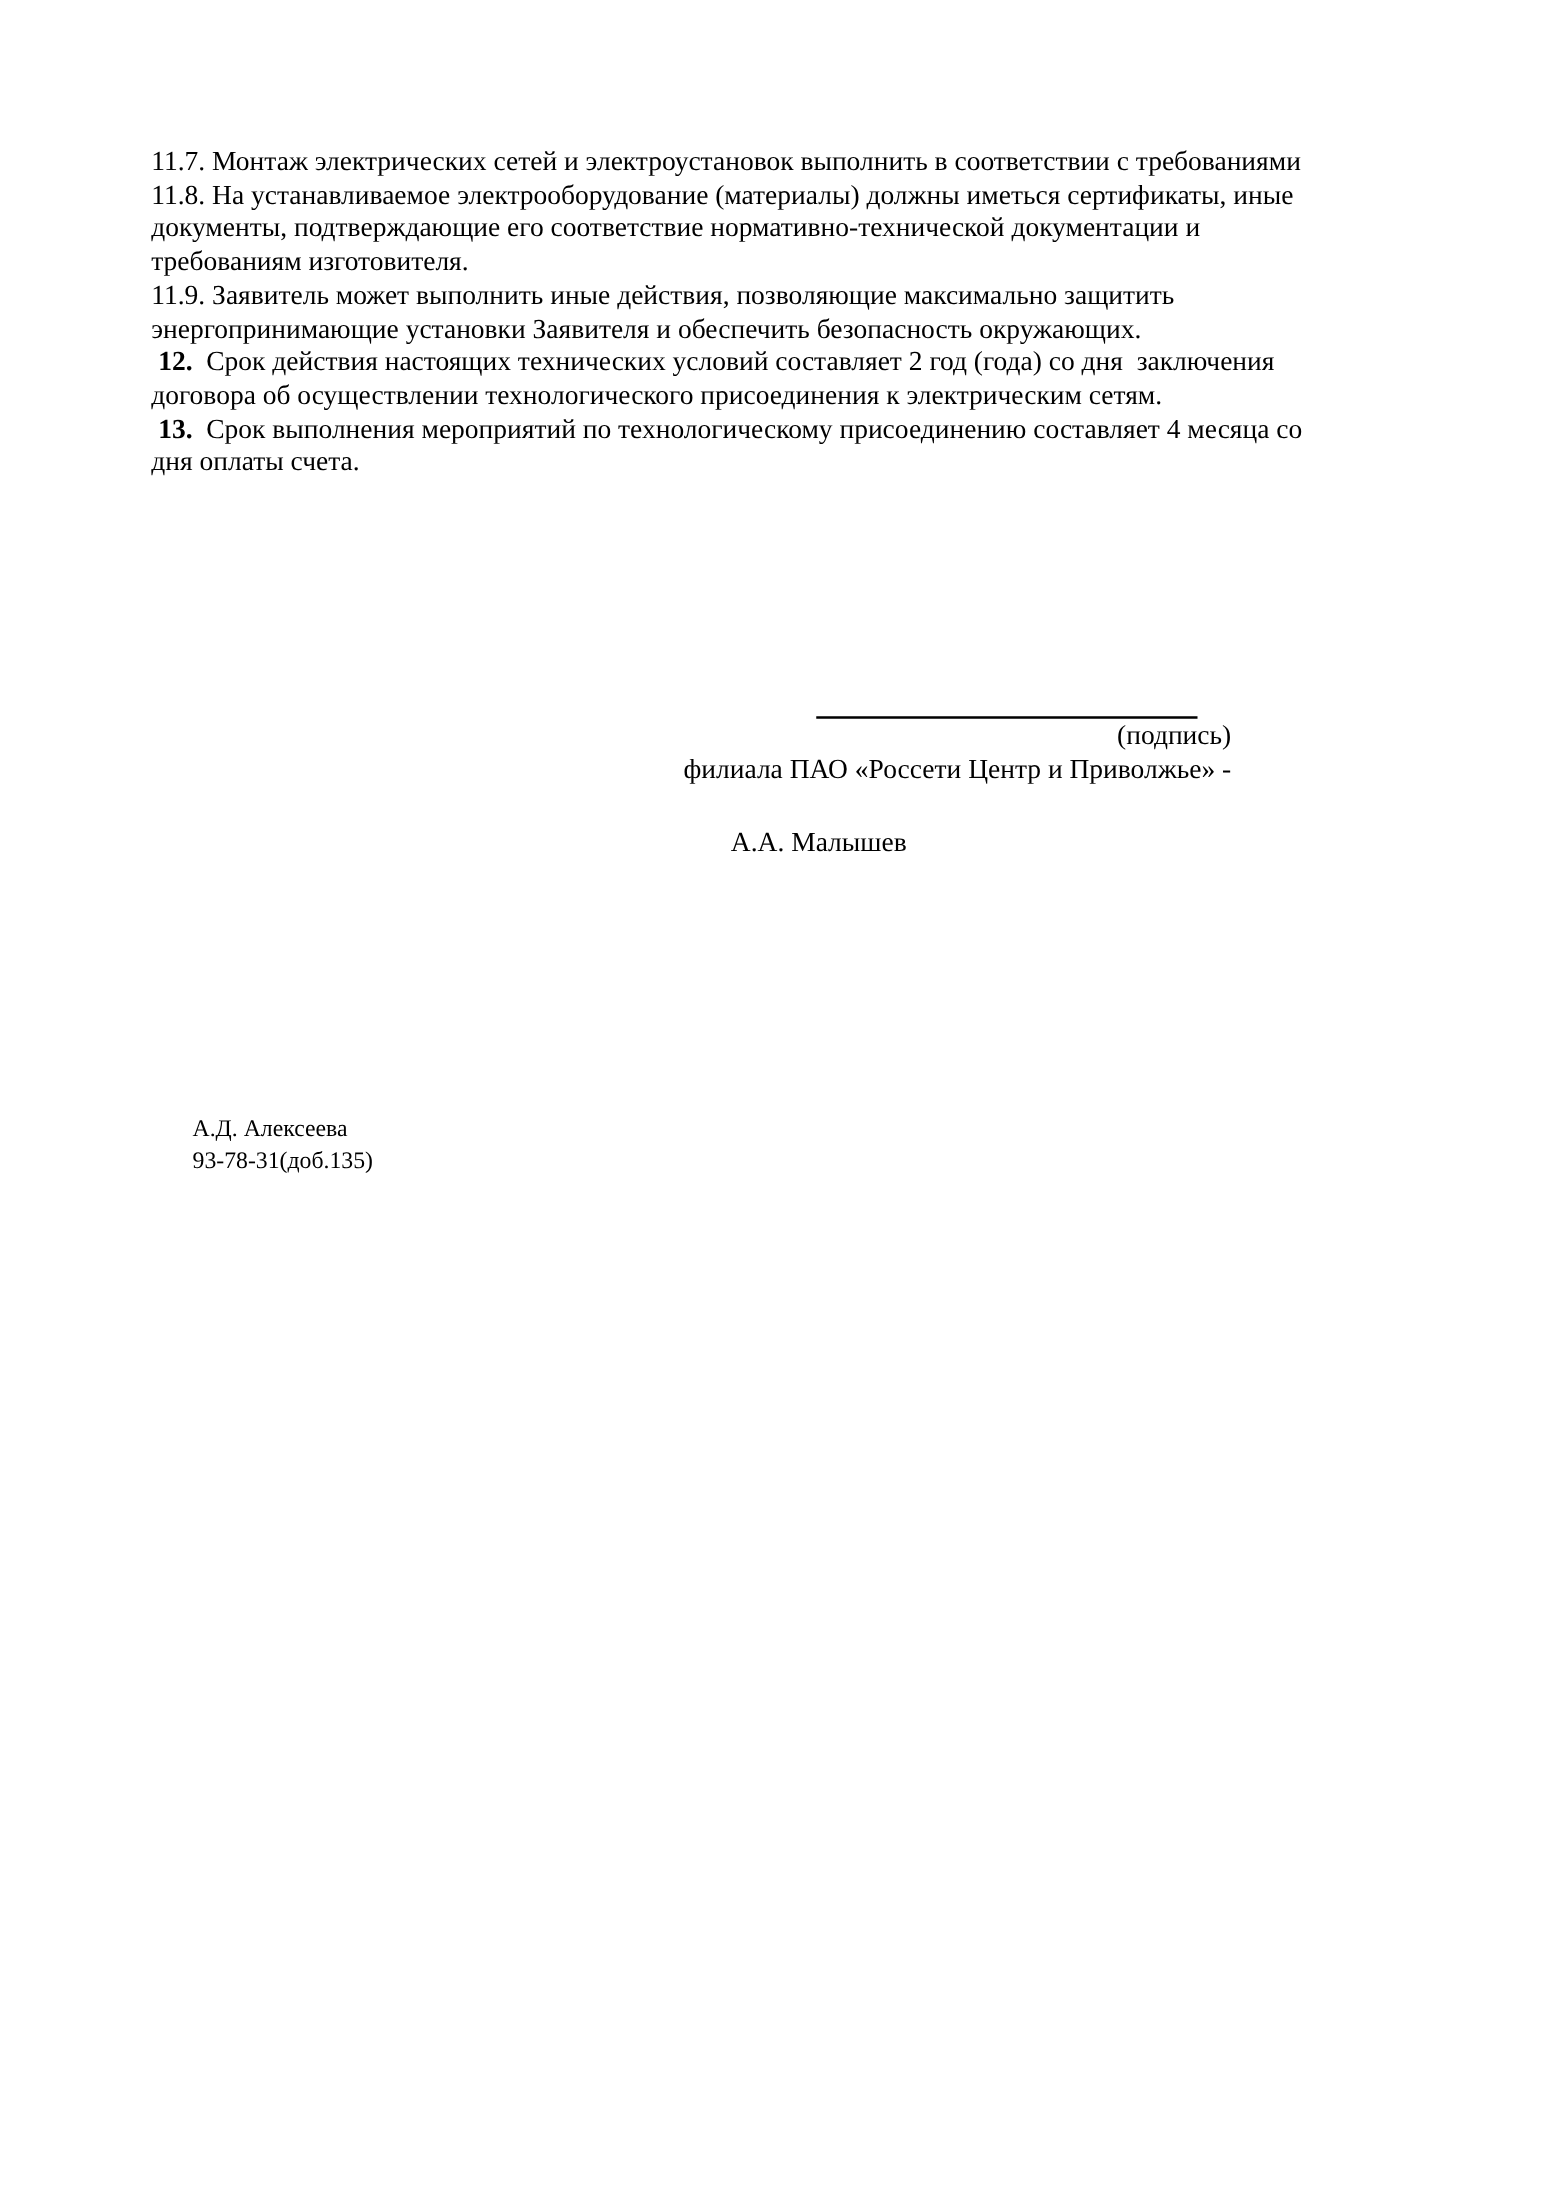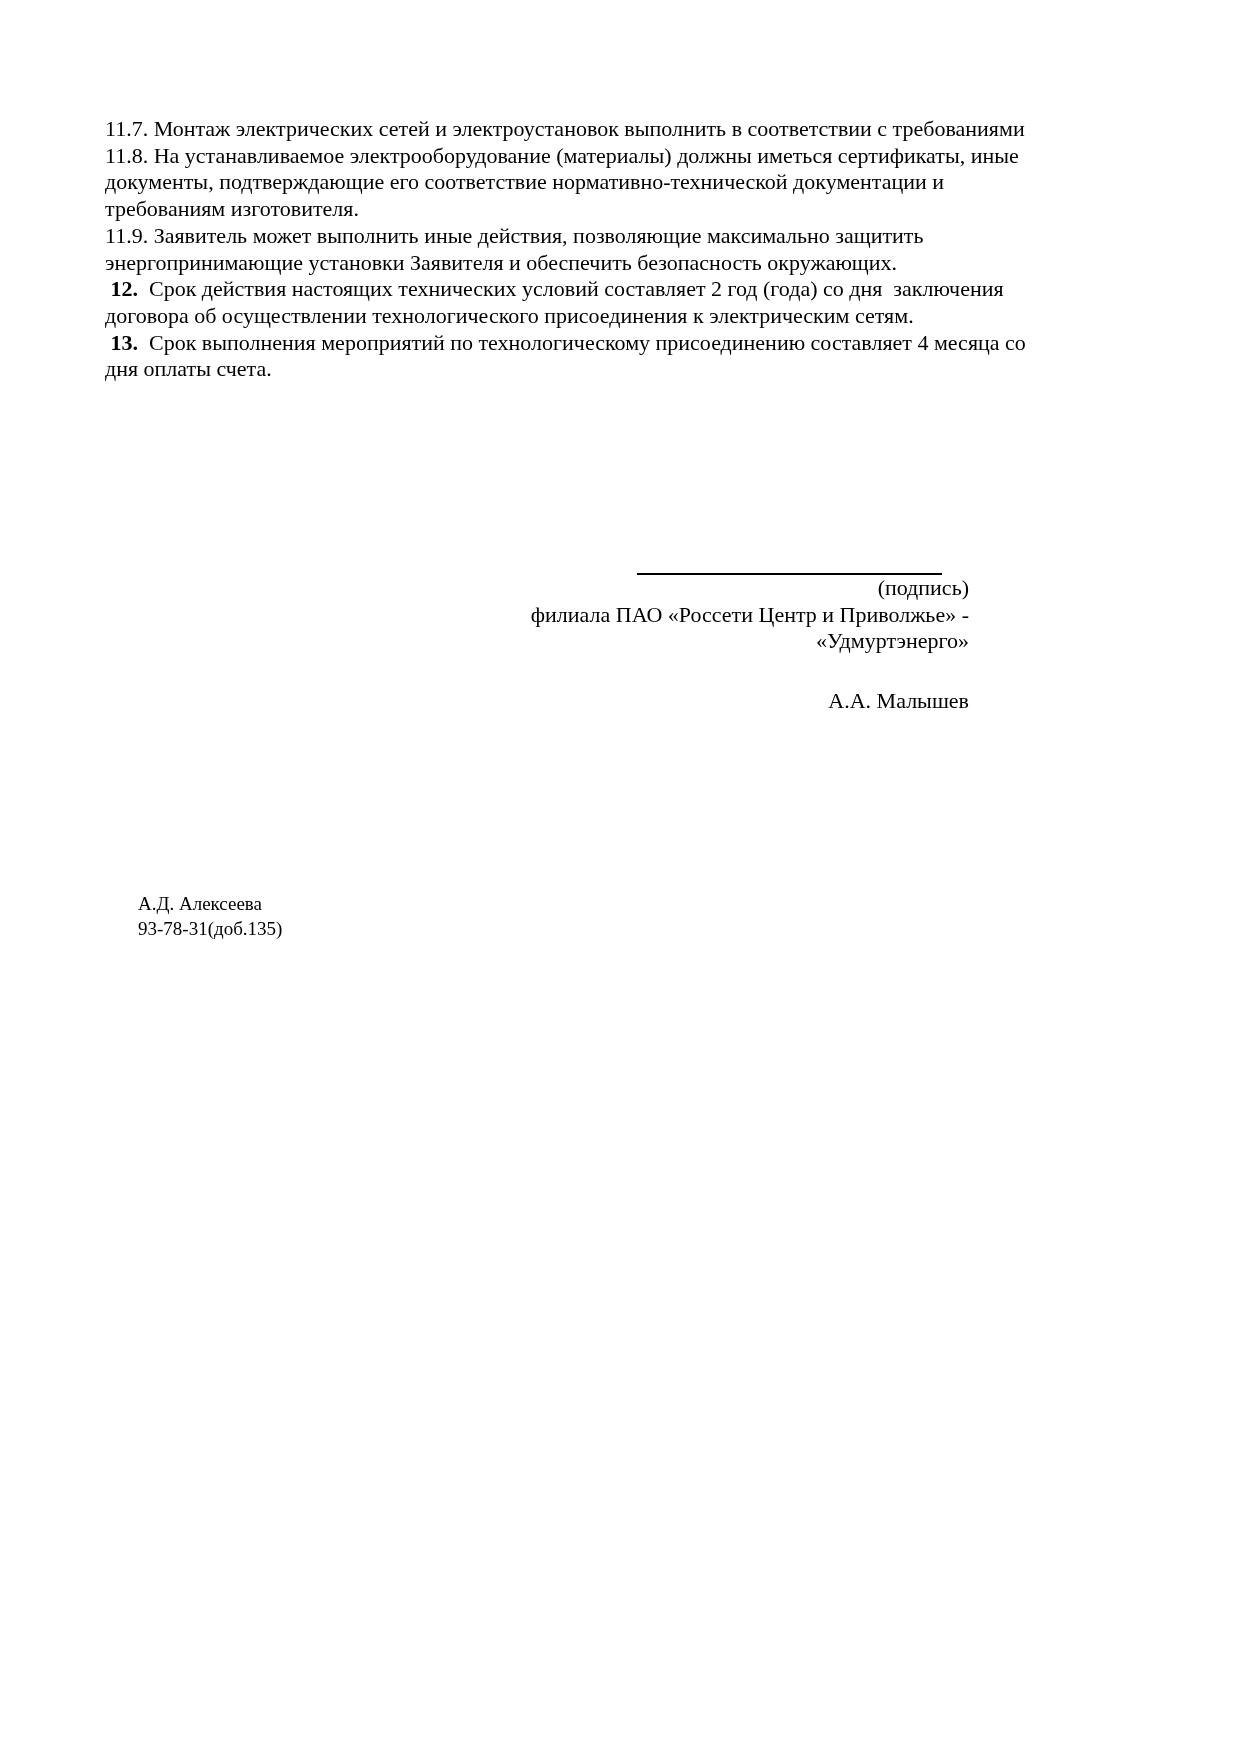--- a/index.html
+++ b/index.html
@@ -8,20 +8,21 @@
     background: #ffffff;
   }
   .page {
     position: relative;
     width: 1044px;
     height: 1755px;
     background: #ffffff;
     font-family: "Liberation Serif", "DejaVu Serif", serif;
     color: #000000;
     overflow: hidden;
+    margin-left: 16px;
   }
   .body-text {
     position: absolute;
     left: 105px;
     top: 116px;
     width: 1075px;
     font-size: 22px;
     line-height: 26.7px;
     text-align: left;
   }
@@ -45,20 +46,21 @@
     height: 14px;
     border-bottom: 2px solid #000000;
     margin-left: auto;
     margin-right: 27px;
   }
   .sig-caption, .title-line {
     white-space: pre-wrap;
   }
   .signer-name {
     margin-top: 33px;
+    text-align: center;
   }
   .footer {
     position: absolute;
     left: 138px;
     top: 891px;
     font-size: 19px;
     line-height: 25px;
     text-align: left;
   }
 </style>
@@ -78,21 +80,20 @@
       <div class="body-line"><span>договора об осуществлении технологического присоединения к электрическим сетям.</span></div>
       <div class="body-line"><span> </span><span class="b">13.</span><span>  Срок выполнения мероприятий по технологическому присоединению составляет 4 месяца со</span></div>
       <div class="body-line"><span>дня оплаты счета.</span></div>
     </div>
 
   <div class="sig-block">
     <div class="sig-line"></div>
     <div class="sig-caption">(подпись)</div>
     <div id="title-lines">
         <div class="title-line">филиала ПАО «Россети Центр и Приволжье» -</div>
-        <div class="title-line">«Удмуртэнерго»</div>
       </div>
     <div class="signer-name">А.А. Малышев</div>
   </div>
 
   <div class="footer">
     <div>А.Д. Алексеева</div>
     <div>93-78-31(доб.135)</div>
   </div>
 
 </div>

